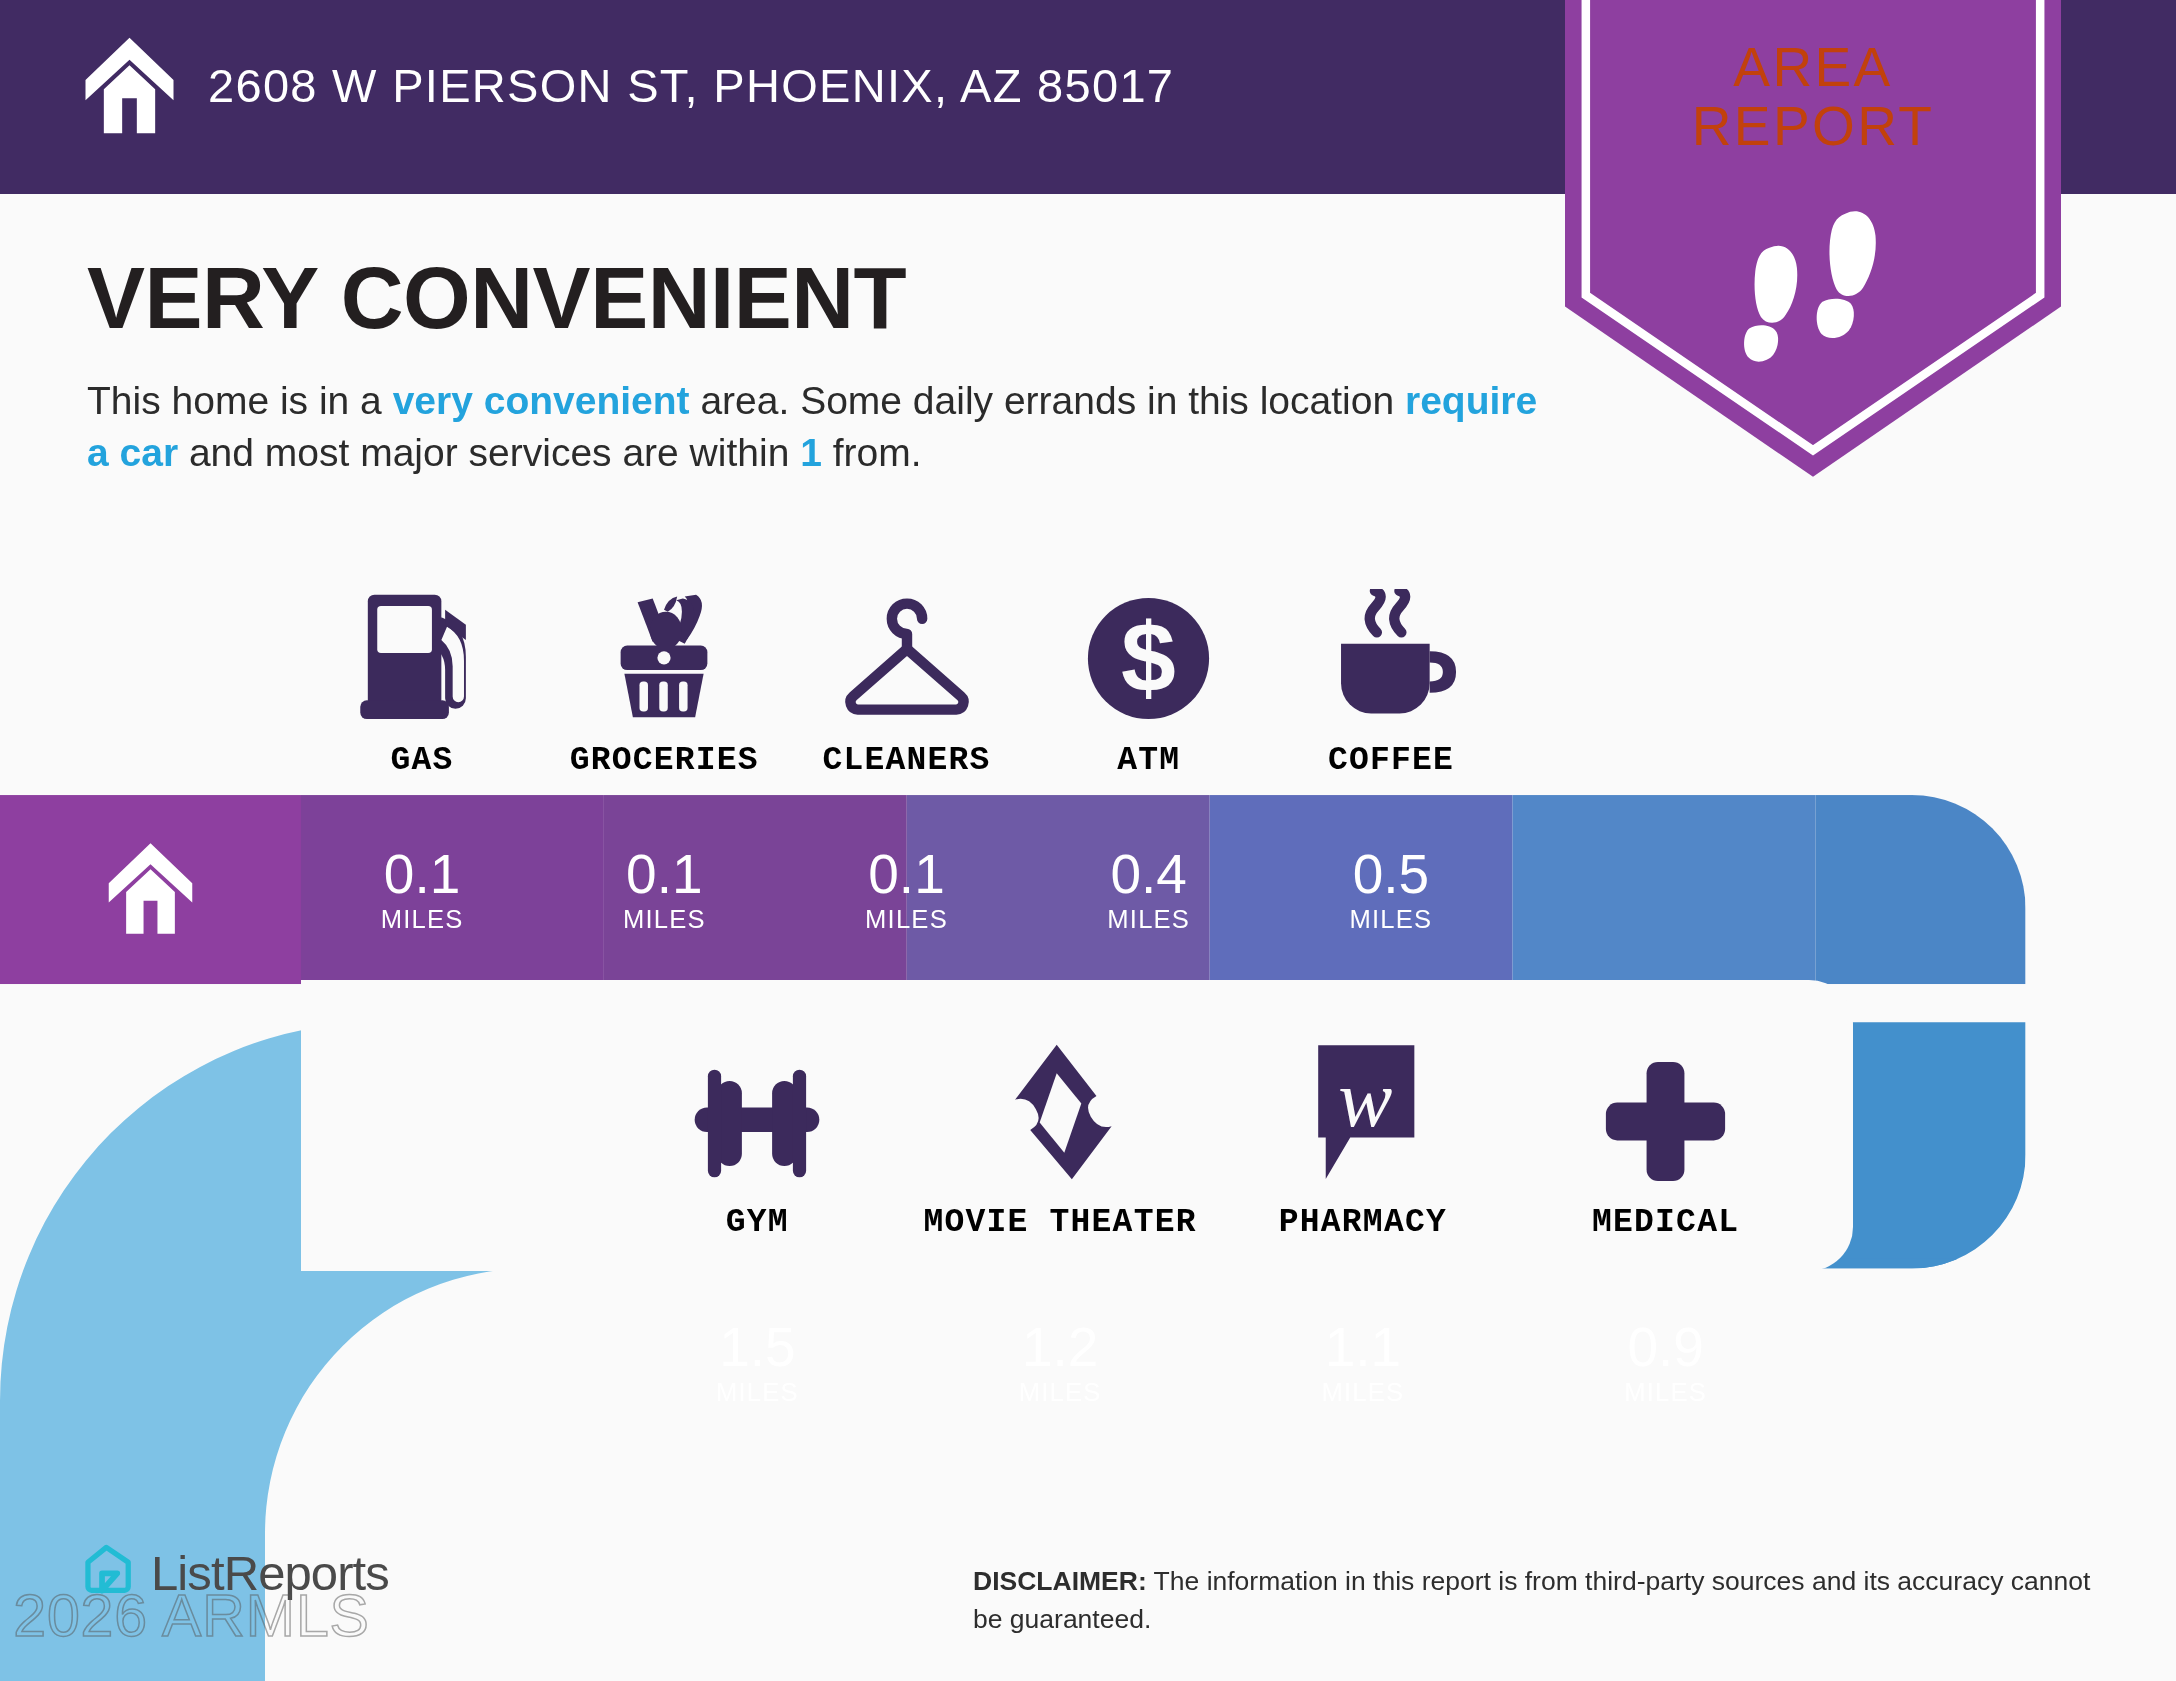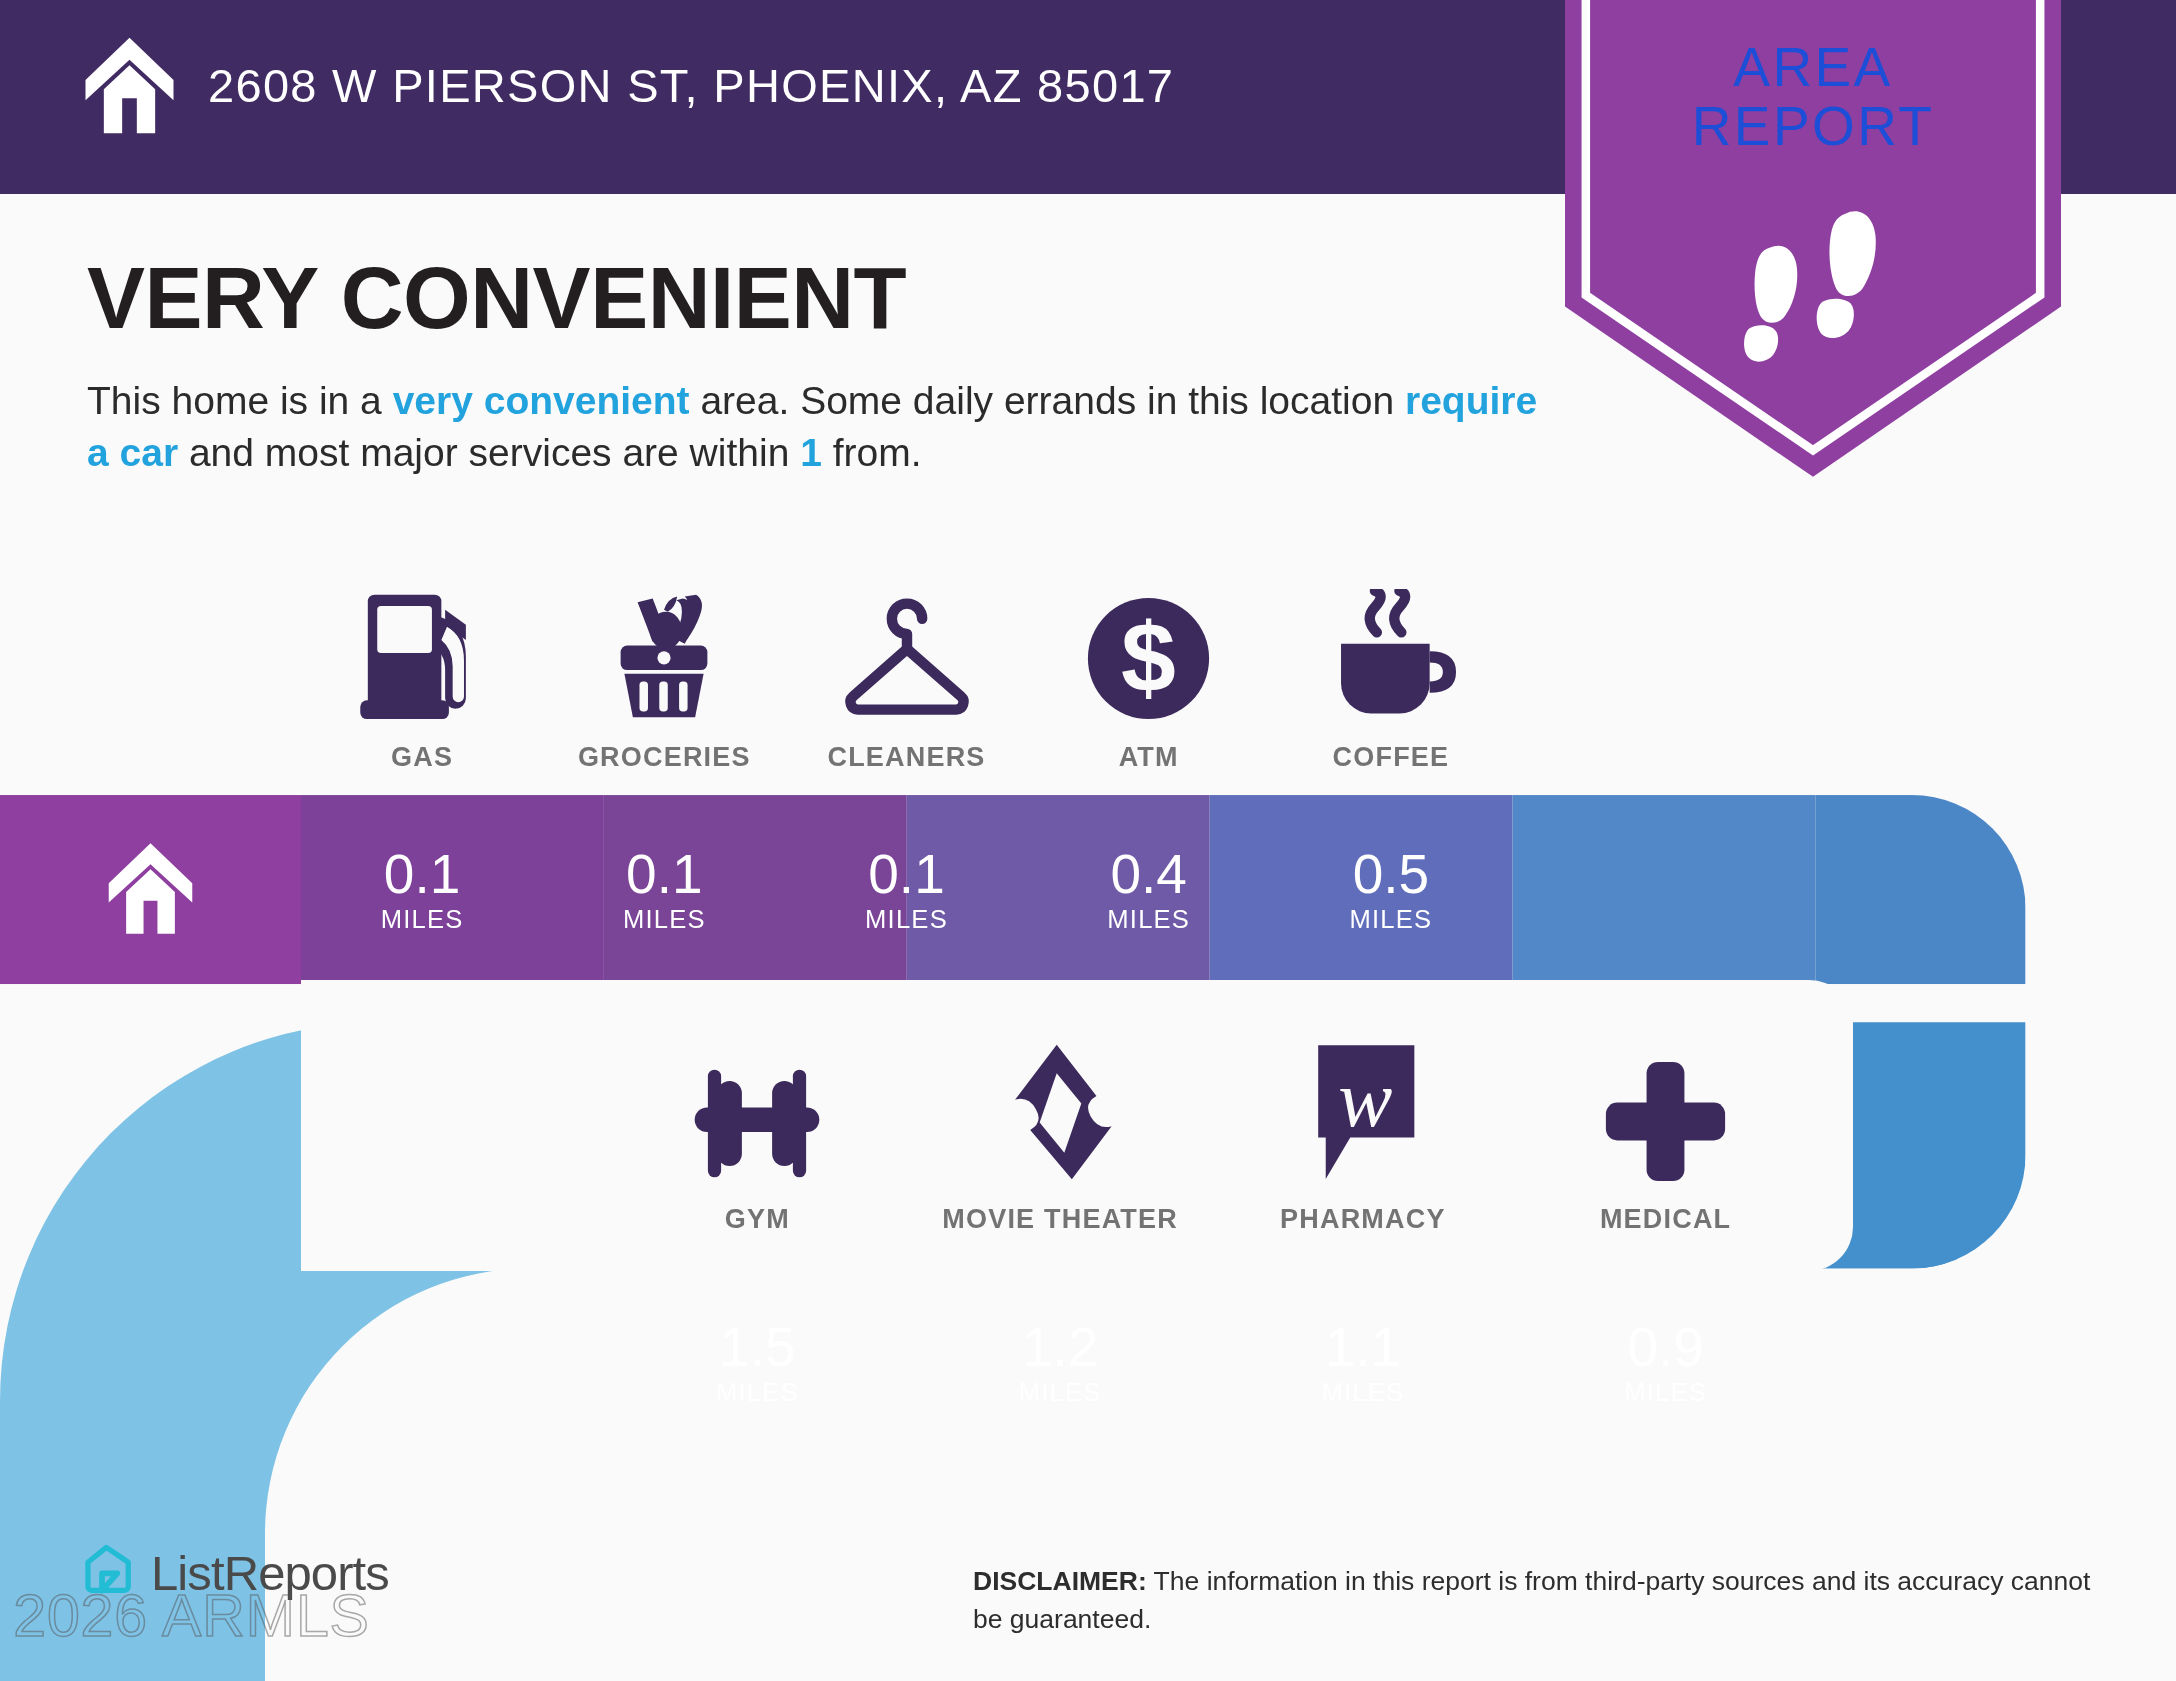--- a/index.html
+++ b/index.html
@@ -33,21 +33,21 @@
 
   
   .badge{
     position:absolute;
     left:1565px;top:-5.7px;
     width:496px;height:483px;
   }
   .badge svg{display:block;}
   .badge-text{
     position:absolute;left:0;top:44px;width:496px;
-    text-align:center;color:#1d4ed8;
+    text-align:center;color:#c2410c;
     font-size:55px;line-height:1.07;
     font-weight:400;letter-spacing:2.4px;
   }
   .badge-line{display:block;}
 
   
   .hero{position:absolute;left:87px;top:254px;width:1476px;}
   .hero-title{
     font-size:87px;line-height:1;
     font-weight:700;color:#231f20;
@@ -69,22 +69,22 @@
   .iconrow{position:absolute;display:flex;}
   .iconrow.r1{left:301px;top:579px;width:1211px;}
   .iconrow.r2{left:606px;top:1041px;width:1211px;}
   .iconcell{
     width:303px;display:flex;flex-direction:column;
     align-items:center;justify-content:flex-end;
   }
   .iconcell .glyph{height:142px;display:flex;align-items:flex-end;justify-content:center;}
   .iconcell .cap{
     margin-top:21px;
-    font-size:27px;font-weight:700;color:#737373;
-    letter-spacing:1.2px;white-space:nowrap;
+    font-size:33px;font-weight:700;color:#000000;
+    letter-spacing:1.2px;white-space:nowrap;font-family:Liberation Mono, monospace;
   }
 
   
   .valrow{position:absolute;display:flex;}
   .valrow.r1{left:301px;top:795px;width:1211px;height:189px;}
   .valrow.r2{left:606px;top:1268px;width:1211px;height:189px;}
   .valcell{
     width:303px;height:189px;
     display:flex;flex-direction:column;
     align-items:center;justify-content:center;

